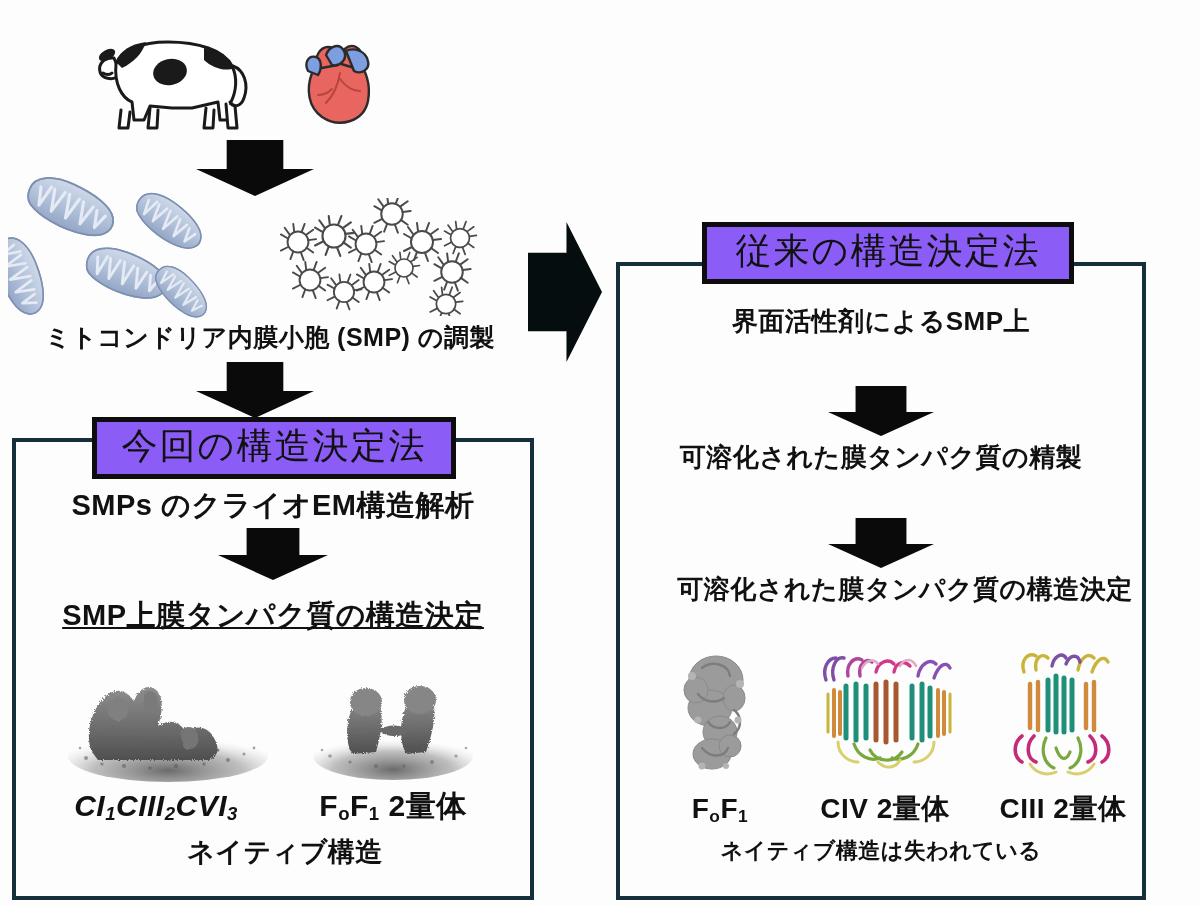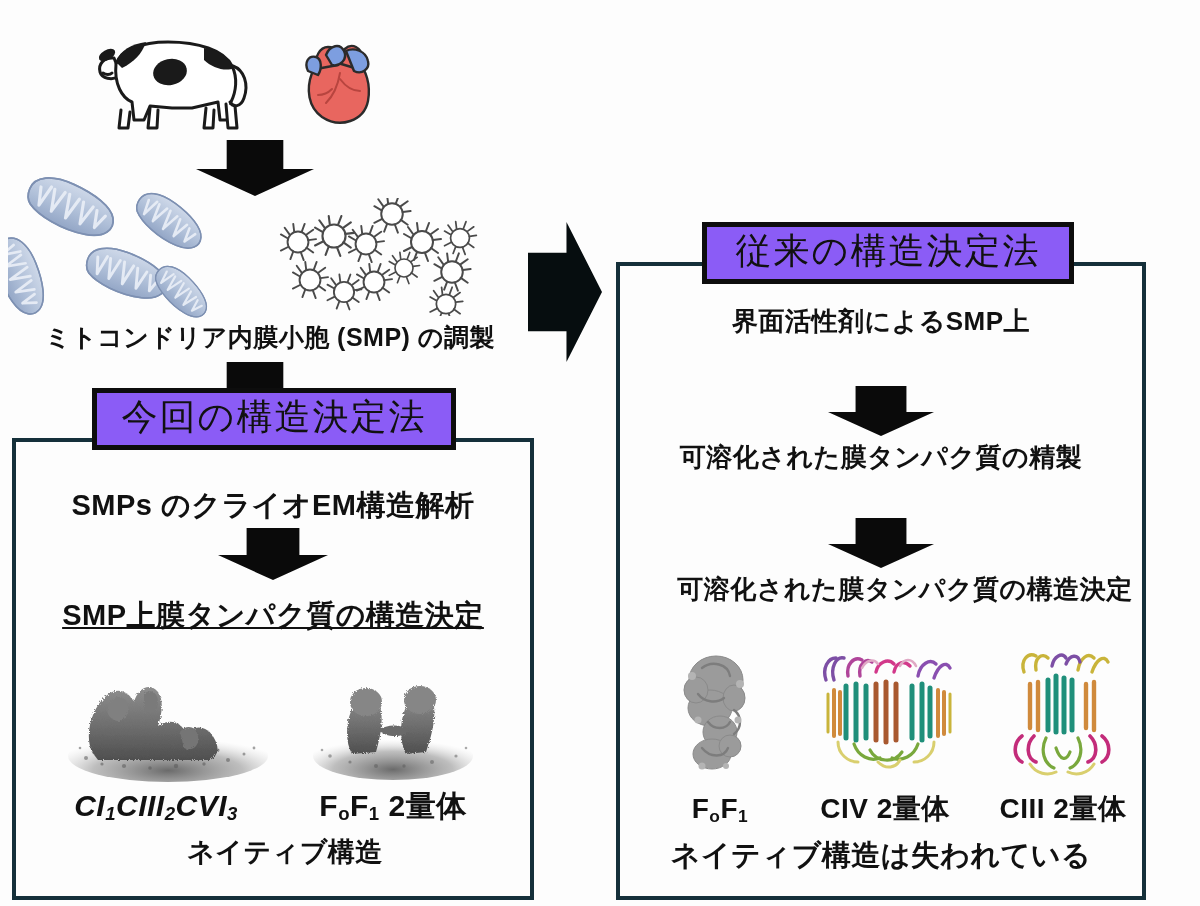--- a/index.html
+++ b/index.html
@@ -185,21 +185,21 @@
   </div>
 
   <div class="abs jp center" style="left:0px; top:322px; width:540px; font-size:25px;">ミトコンドリア内膜小胞 (SMP) の調製</div>
 
   <div class="abs arrow-down" style="left:196px; top:362px; width:118px; height:56px;"></div>
 
   <div class="abs arrow-right" style="left:528px; top:222px; width:74px; height:140px;"></div>
 
   <div class="abs panel" style="left:12px; top:438px; width:522px; height:462px;"></div>
 
-  <div class="abs title-box" style="left:92px; top:388px; width:364px; height:62px;">
+  <div class="abs title-box" style="left:92px; top:417px; width:364px; height:62px;">
     <span class="title-text" style="font-size:36px;">今回の構造決定法</span>
   </div>
 
   <div class="abs jp center" style="left:12px; top:488px; width:522px; font-size:29px;">SMPs のクライオEM構造解析</div>
 
   <div class="abs arrow-down" style="left:218px; top:528px; width:110px; height:52px;"></div>
 
   <div class="abs jp center" style="left:12px; top:598px; width:522px; font-size:29px;text-decoration:underline;">SMP上膜タンパク質の構造決定</div>
 
   <div class="abs blob" style="left:58px; top:648px; width:220px; height:136px;">
@@ -432,15 +432,15 @@
   </div>
 
   <div class="abs jp center" style="left:660px; top:792px; width:120px; font-size:28px;">
     <span>F</span><span class="sub">o</span><span>F</span><span class="sub">1</span>
   </div>
 
   <div class="abs jp center" style="left:790px; top:792px; width:190px; font-size:28px;">CIV 2量体</div>
 
   <div class="abs jp center" style="left:970px; top:792px; width:186px; font-size:28px;">CIII 2量体</div>
 
-  <div class="abs jp center" style="left:616px; top:838px; width:530px; font-size:29px;">ネイティブ構造は失われている</div>
+  <div class="abs jp center" style="left:616px; top:838px; width:530px; font-size:22px;">ネイティブ構造は失われている</div>
 
 </div>
 
 </body></html>

